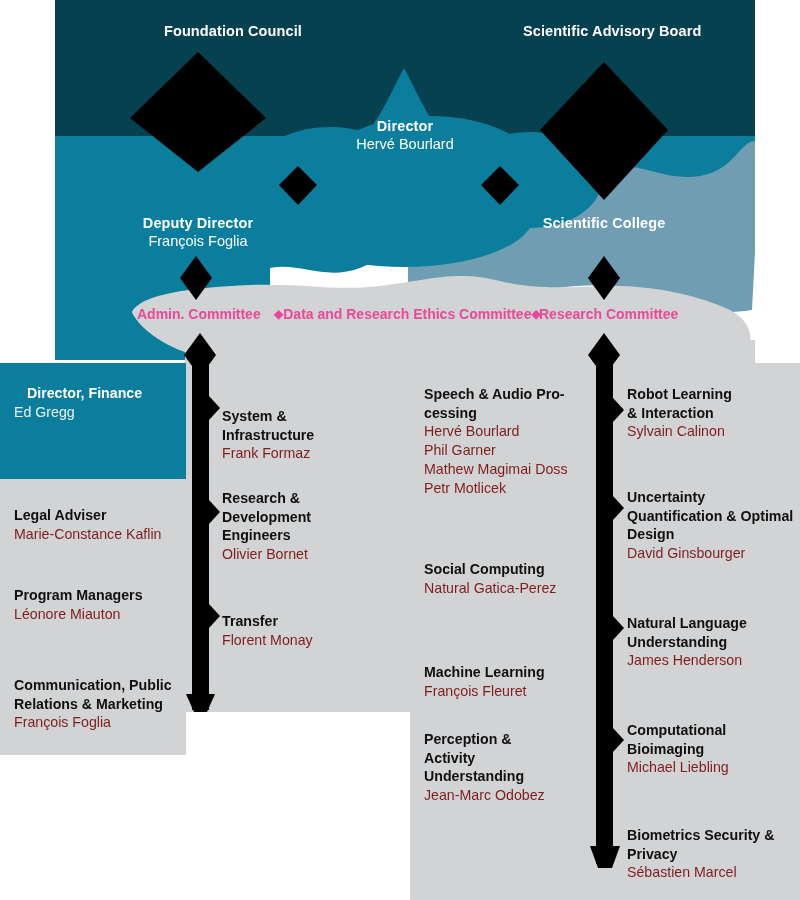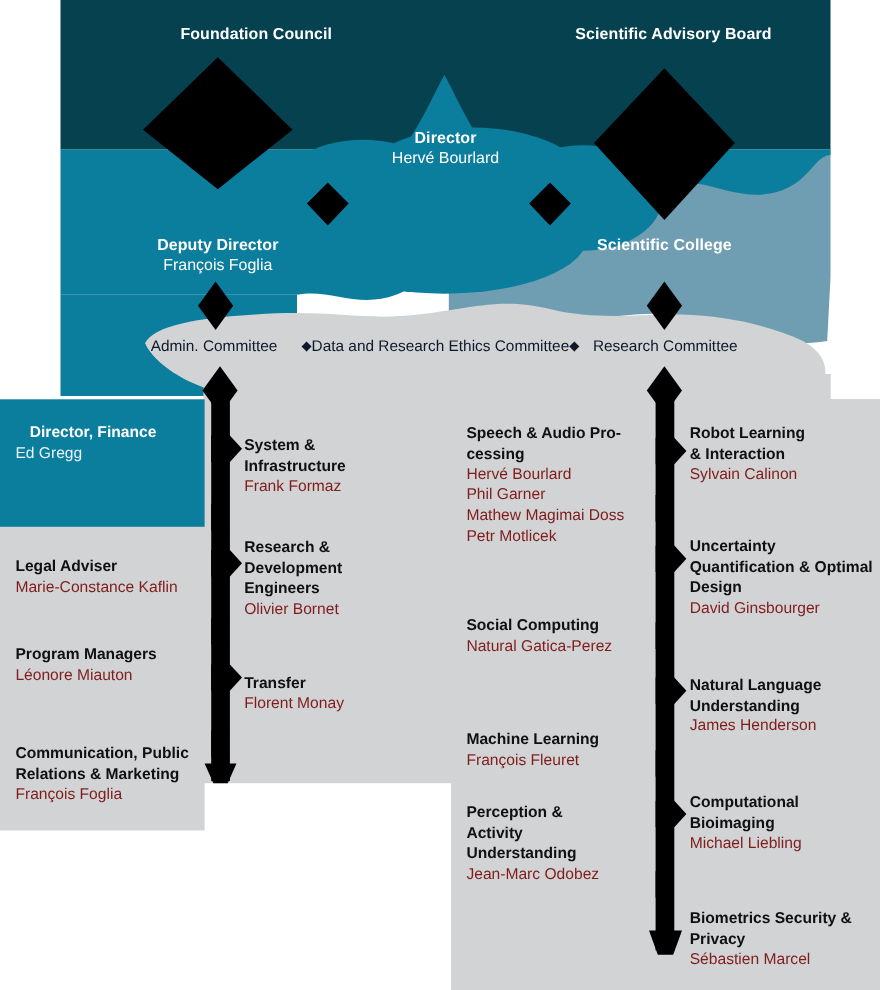--- a/index.html
+++ b/index.html
@@ -14,21 +14,21 @@
   .txt { position:absolute; }
   .t-hdr {
     font-weight:bold; font-size:14.5px; color:#ffffff;
     letter-spacing:.1px; white-space:nowrap;
   }
   .t-hdr-sub {
     font-weight:normal; font-size:14.5px; color:#ffffff;
     white-space:nowrap;
   }
   .t-comm {
-    font-weight:normal; font-size:14px; color:#0f172a; white-space:nowrap;
+    font-weight:bold; font-size:14px; color:#ec4899; white-space:nowrap;
   }
 
   
   .unit { position:absolute; }
   .unit .role {
     font-weight:bold; font-size:14.2px; line-height:18.5px;
     color:#101010;
   }
   .unit .person {
     font-weight:normal; font-size:14.2px; line-height:19px;
@@ -175,21 +175,21 @@
     <div class="role">Program Managers</div>
     <div class="person">Léonore Miauton</div>
   </div>
 
   <div class="unit" style="left:14px; top:676px; width:172px;">
     <div class="role">Communication, Public</div>
     <div class="role">Relations &amp; Marketing</div>
     <div class="person">François Foglia</div>
   </div>
 
-  <div class="unit" style="left:222px; top:396px; width:180px;">
+  <div class="unit" style="left:222px; top:407px; width:180px;">
     <div class="role">System &amp;</div>
     <div class="role">Infrastructure</div>
     <div class="person">Frank Formaz</div>
   </div>
 
   <div class="unit" style="left:222px; top:489px; width:180px;">
     <div class="role">Research &amp;</div>
     <div class="role">Development</div>
     <div class="role">Engineers</div>
     <div class="person">Olivier Bornet</div>

